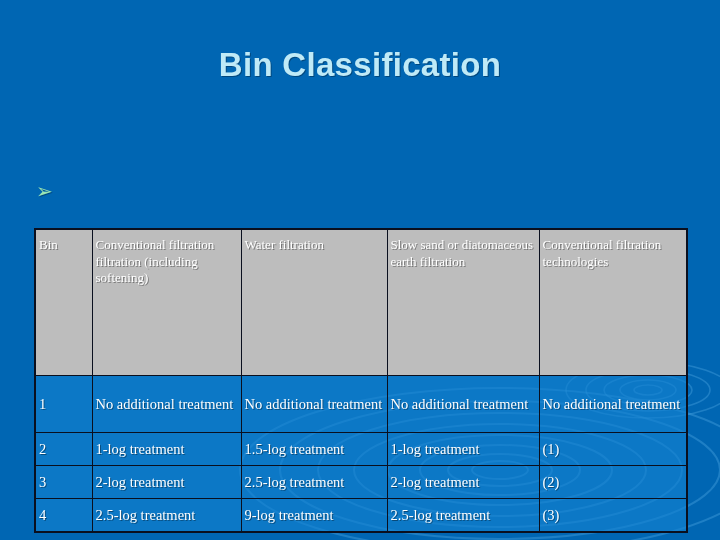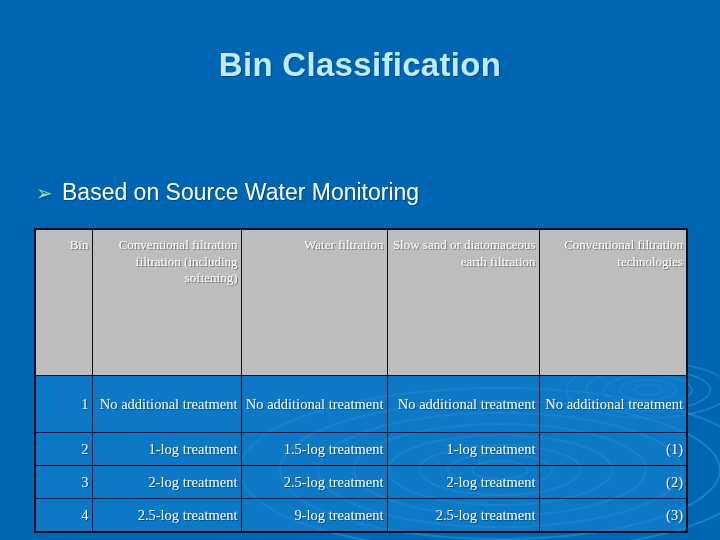--- a/index.html
+++ b/index.html
@@ -78,21 +78,21 @@
     width: 652px;
     border-collapse: collapse;
     table-layout: fixed;
     border: 2px solid #0a0f1e;
   }
   #bin-table th,
   #bin-table td {
     border: 1px solid #0a0f1e;
     font-family: "Liberation Serif", serif;
     color: #ffffff;
-    text-align: right;
+    text-align: left;
     vertical-align: top;
     padding: 4px 3px;
     text-shadow: 1px 1px 0 rgba(0,0,0,0.38);
   }
   #bin-table thead th {
     background: #bdbdbd;
     height: 134px;
     font-size: 13px;
     font-weight: 400;
     line-height: 1.28;
@@ -144,21 +144,20 @@
       <ellipse cx="648" cy="390" rx="44" ry="15" stroke-width="1.6"></ellipse>
       <ellipse cx="648" cy="390" rx="62" ry="21" stroke-width="1.6"></ellipse>
       <ellipse cx="648" cy="390" rx="82" ry="28" stroke-width="1.6"></ellipse>
     </g>
   </svg>
 
   <div id="title">Bin Classification</div>
 
   <div id="bullet-row">
     <span id="bullet-marker">➢</span>
-    <span id="bullet-text">Based on Source Water Monitoring</span>
   </div>
 
   <table id="bin-table">
     <colgroup>
       <col class="c0">
         <col class="c1">
         <col class="c2">
         <col class="c3">
         <col class="c4">
     </colgroup>

